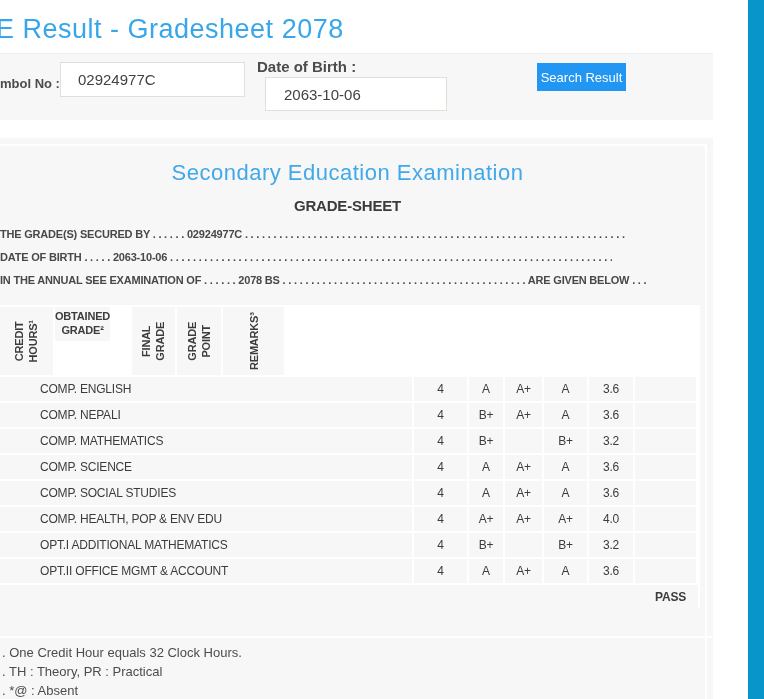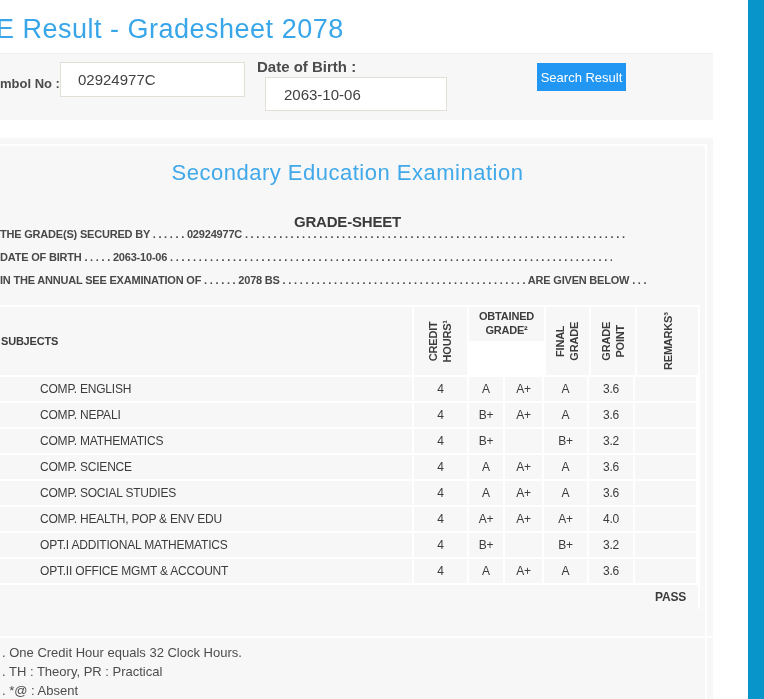--- a/index.html
+++ b/index.html
@@ -90,21 +90,20 @@
     letter-spacing: 0.5px;
   }
   .sheet-title {
     position: absolute; left: 0; top: 59px;
     width: 695px;
     text-align: center;
     font-size: 15px;
     font-weight: bold;
     color: #3b3b3b;
     letter-spacing: -0.2px;
-    margin-top: 16px;
   }
   .intro-line {
     position: absolute;
     left: 0;
     font-size: 11px;
     font-weight: 600;
     color: #484848;
     letter-spacing: -0.2px;
     white-space: nowrap;
     overflow: hidden;
@@ -151,21 +150,20 @@
     text-align: center;
     line-height: 1.3;
     font-weight: bold;
     font-size: 11px;
     color: #3c3c3c;
     letter-spacing: -0.2px;
   }
   .obtained-block {
     width: 75px;
     display: flex;
-    flex-direction: column;
     gap: 2px;
   }
   .obtained-top {
     background: #f7f7f7;
     height: 34px;
     display: flex; align-items: center; justify-content: center;
     text-align: center;
     white-space: pre-line;
     font-weight: bold; font-size: 11px; color: #3c3c3c;
     line-height: 1.25;
@@ -232,21 +230,20 @@
     <div class="exam-title">Secondary Education Examination</div>
     <div class="sheet-title">GRADE-SHEET</div>
 
     <div class="intro-line intro-1">THE GRADE(S) SECURED BY . . . . . . 02924977C . . . . . . . . . . . . . . . . . . . . . . . . . . . . . . . . . . . . . . . . . . . . . . . . . . . . . . . . . . . . . . . . . . . . . . . . . . .</div>
     <div class="intro-line intro-2">DATE OF BIRTH . . . . . 2063-10-06 . . . . . . . . . . . . . . . . . . . . . . . . . . . . . . . . . . . . . . . . . . . . . . . . . . . . . . . . . . . . . . . . . . . . . . . . . . . . . . . .</div>
     <div class="intro-line intro-3">IN THE ANNUAL SEE EXAMINATION OF . . . . . . 2078 BS . . . . . . . . . . . . . . . . . . . . . . . . . . . . . . . . . . . . . . . . . . . ARE GIVEN BELOW . . .</div>
 
     <div class="gtable">
 
       <div class="trow hdr-row">
-        <div class="cell c-subj hdr-cell">SUBJECTS</div>
         <div class="cell c-credit">
           <span class="rot">CREDIT
 HOURS¹</span>
         </div>
         <div class="obtained-block">
           <div class="obtained-top">OBTAINED
 GRADE²</div>
         </div>
         <div class="cell c-final">
           <span class="rot">FINAL

